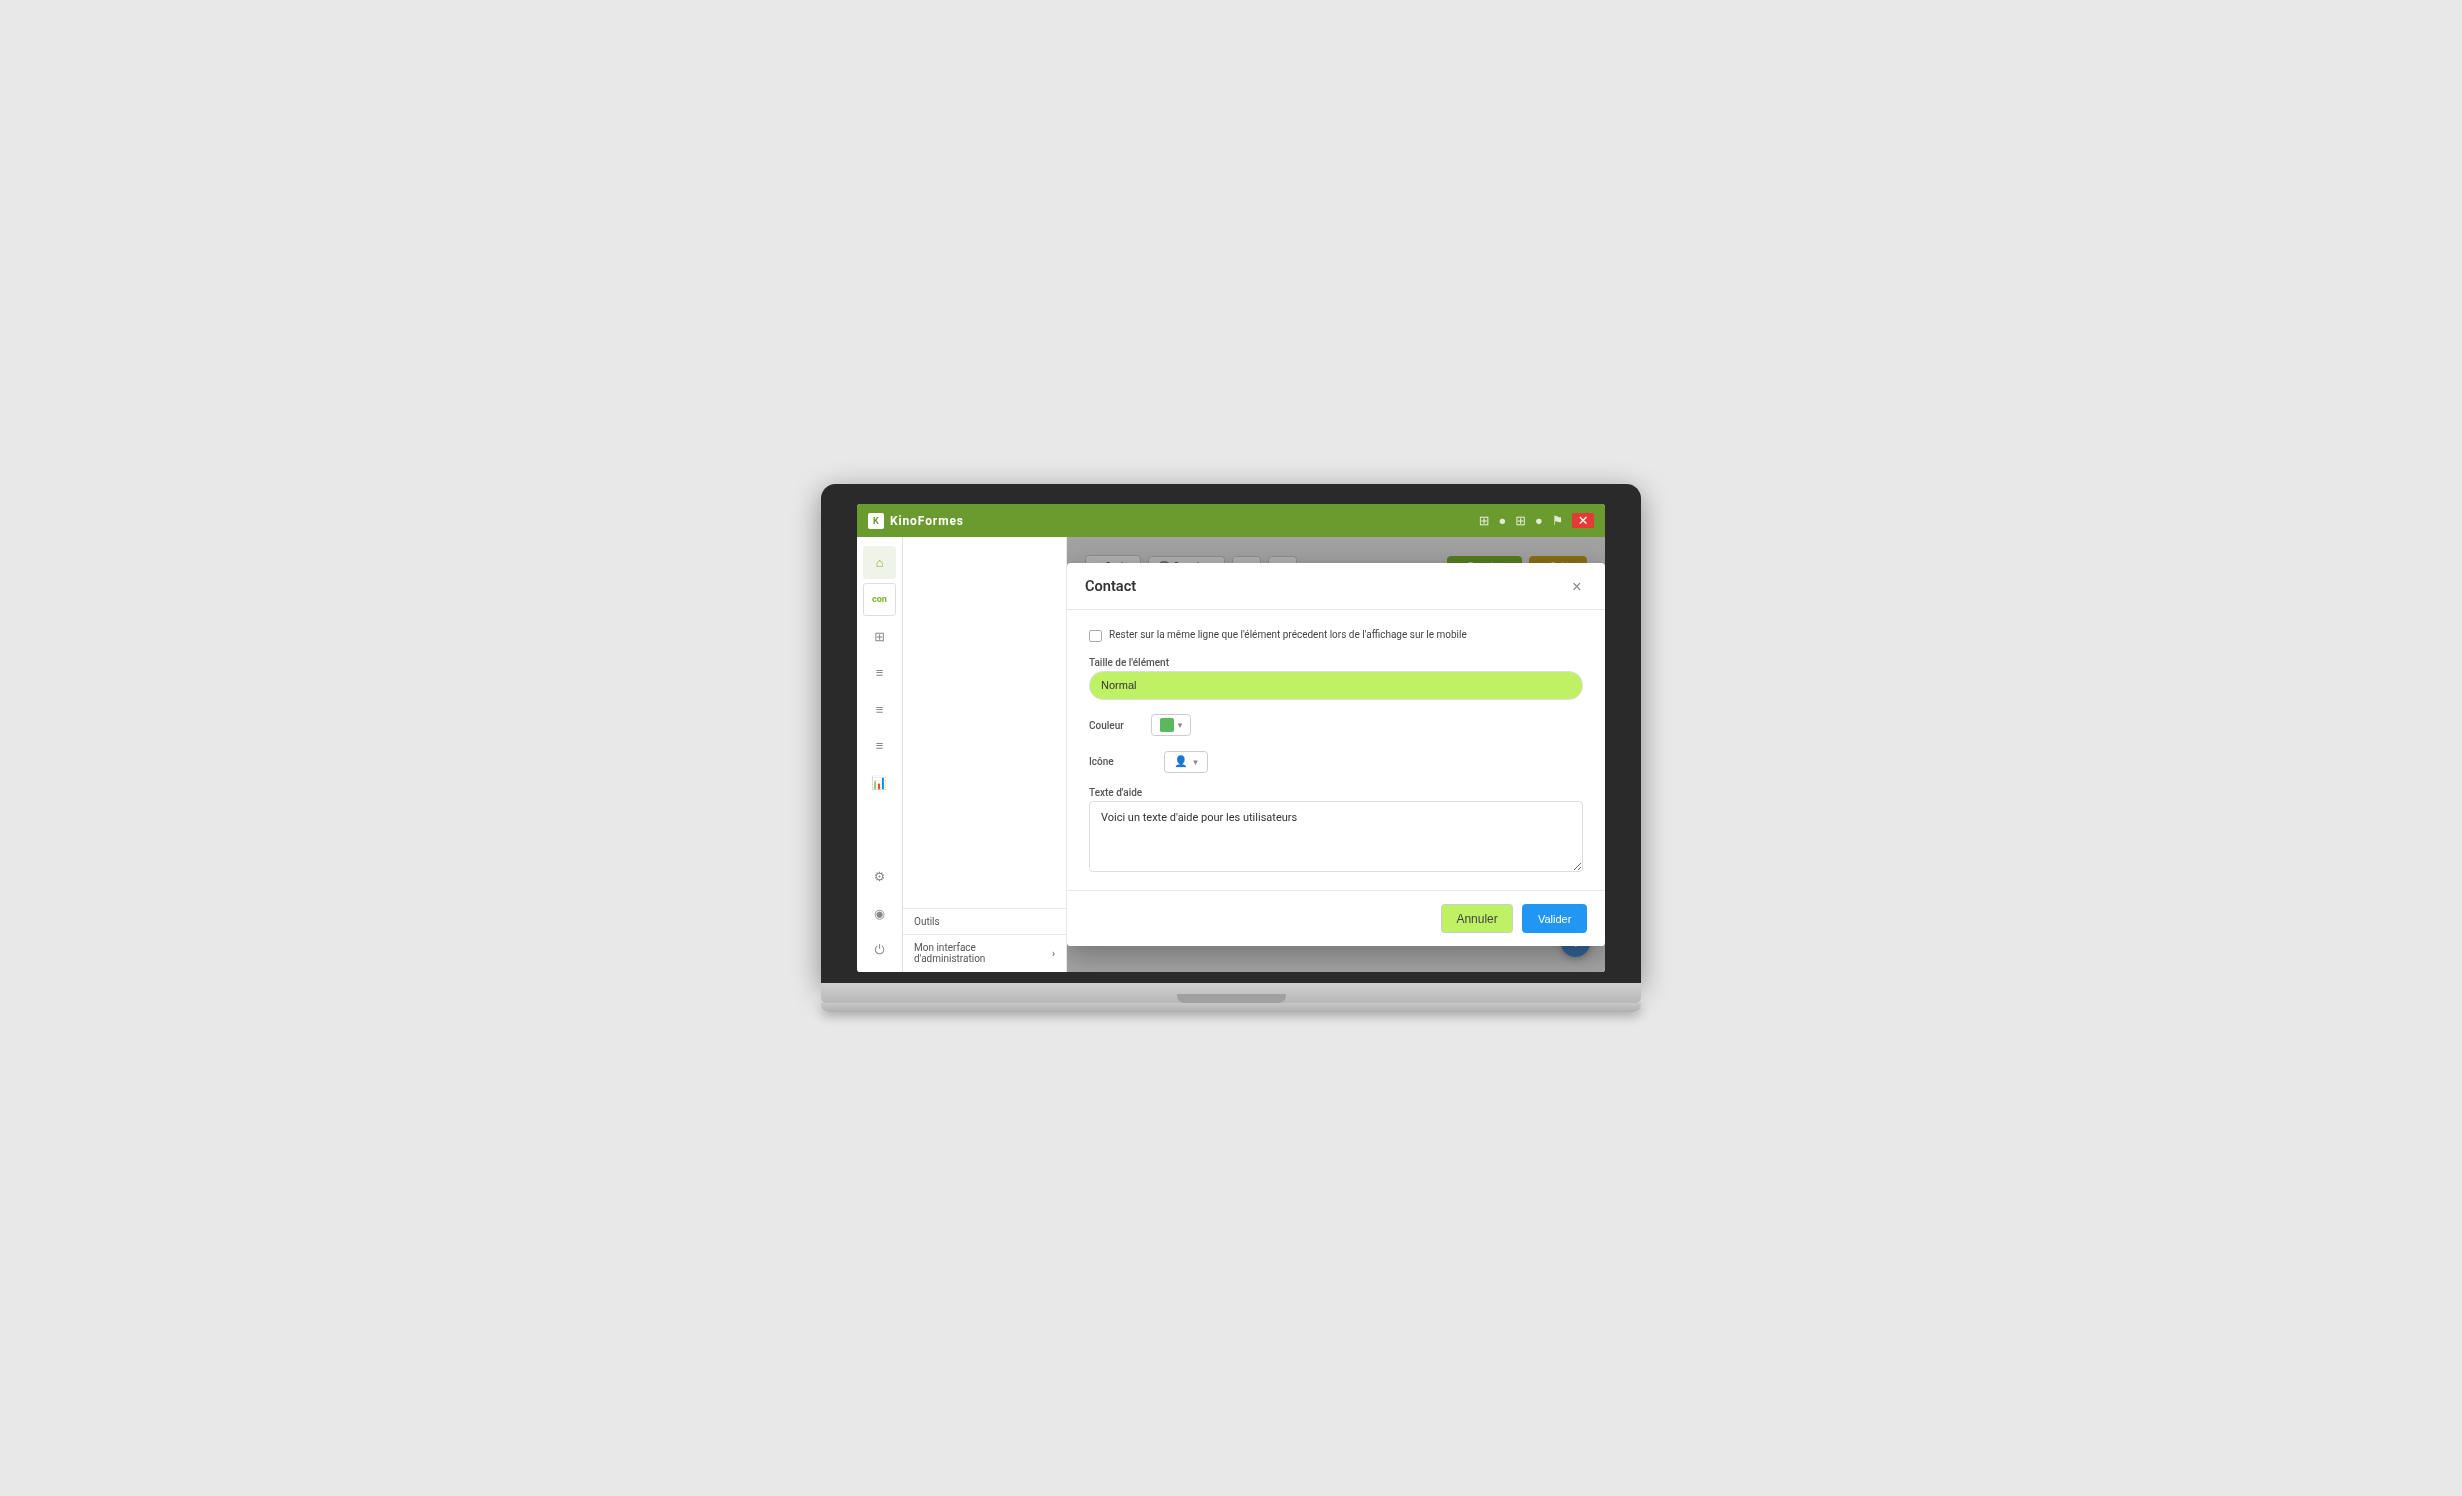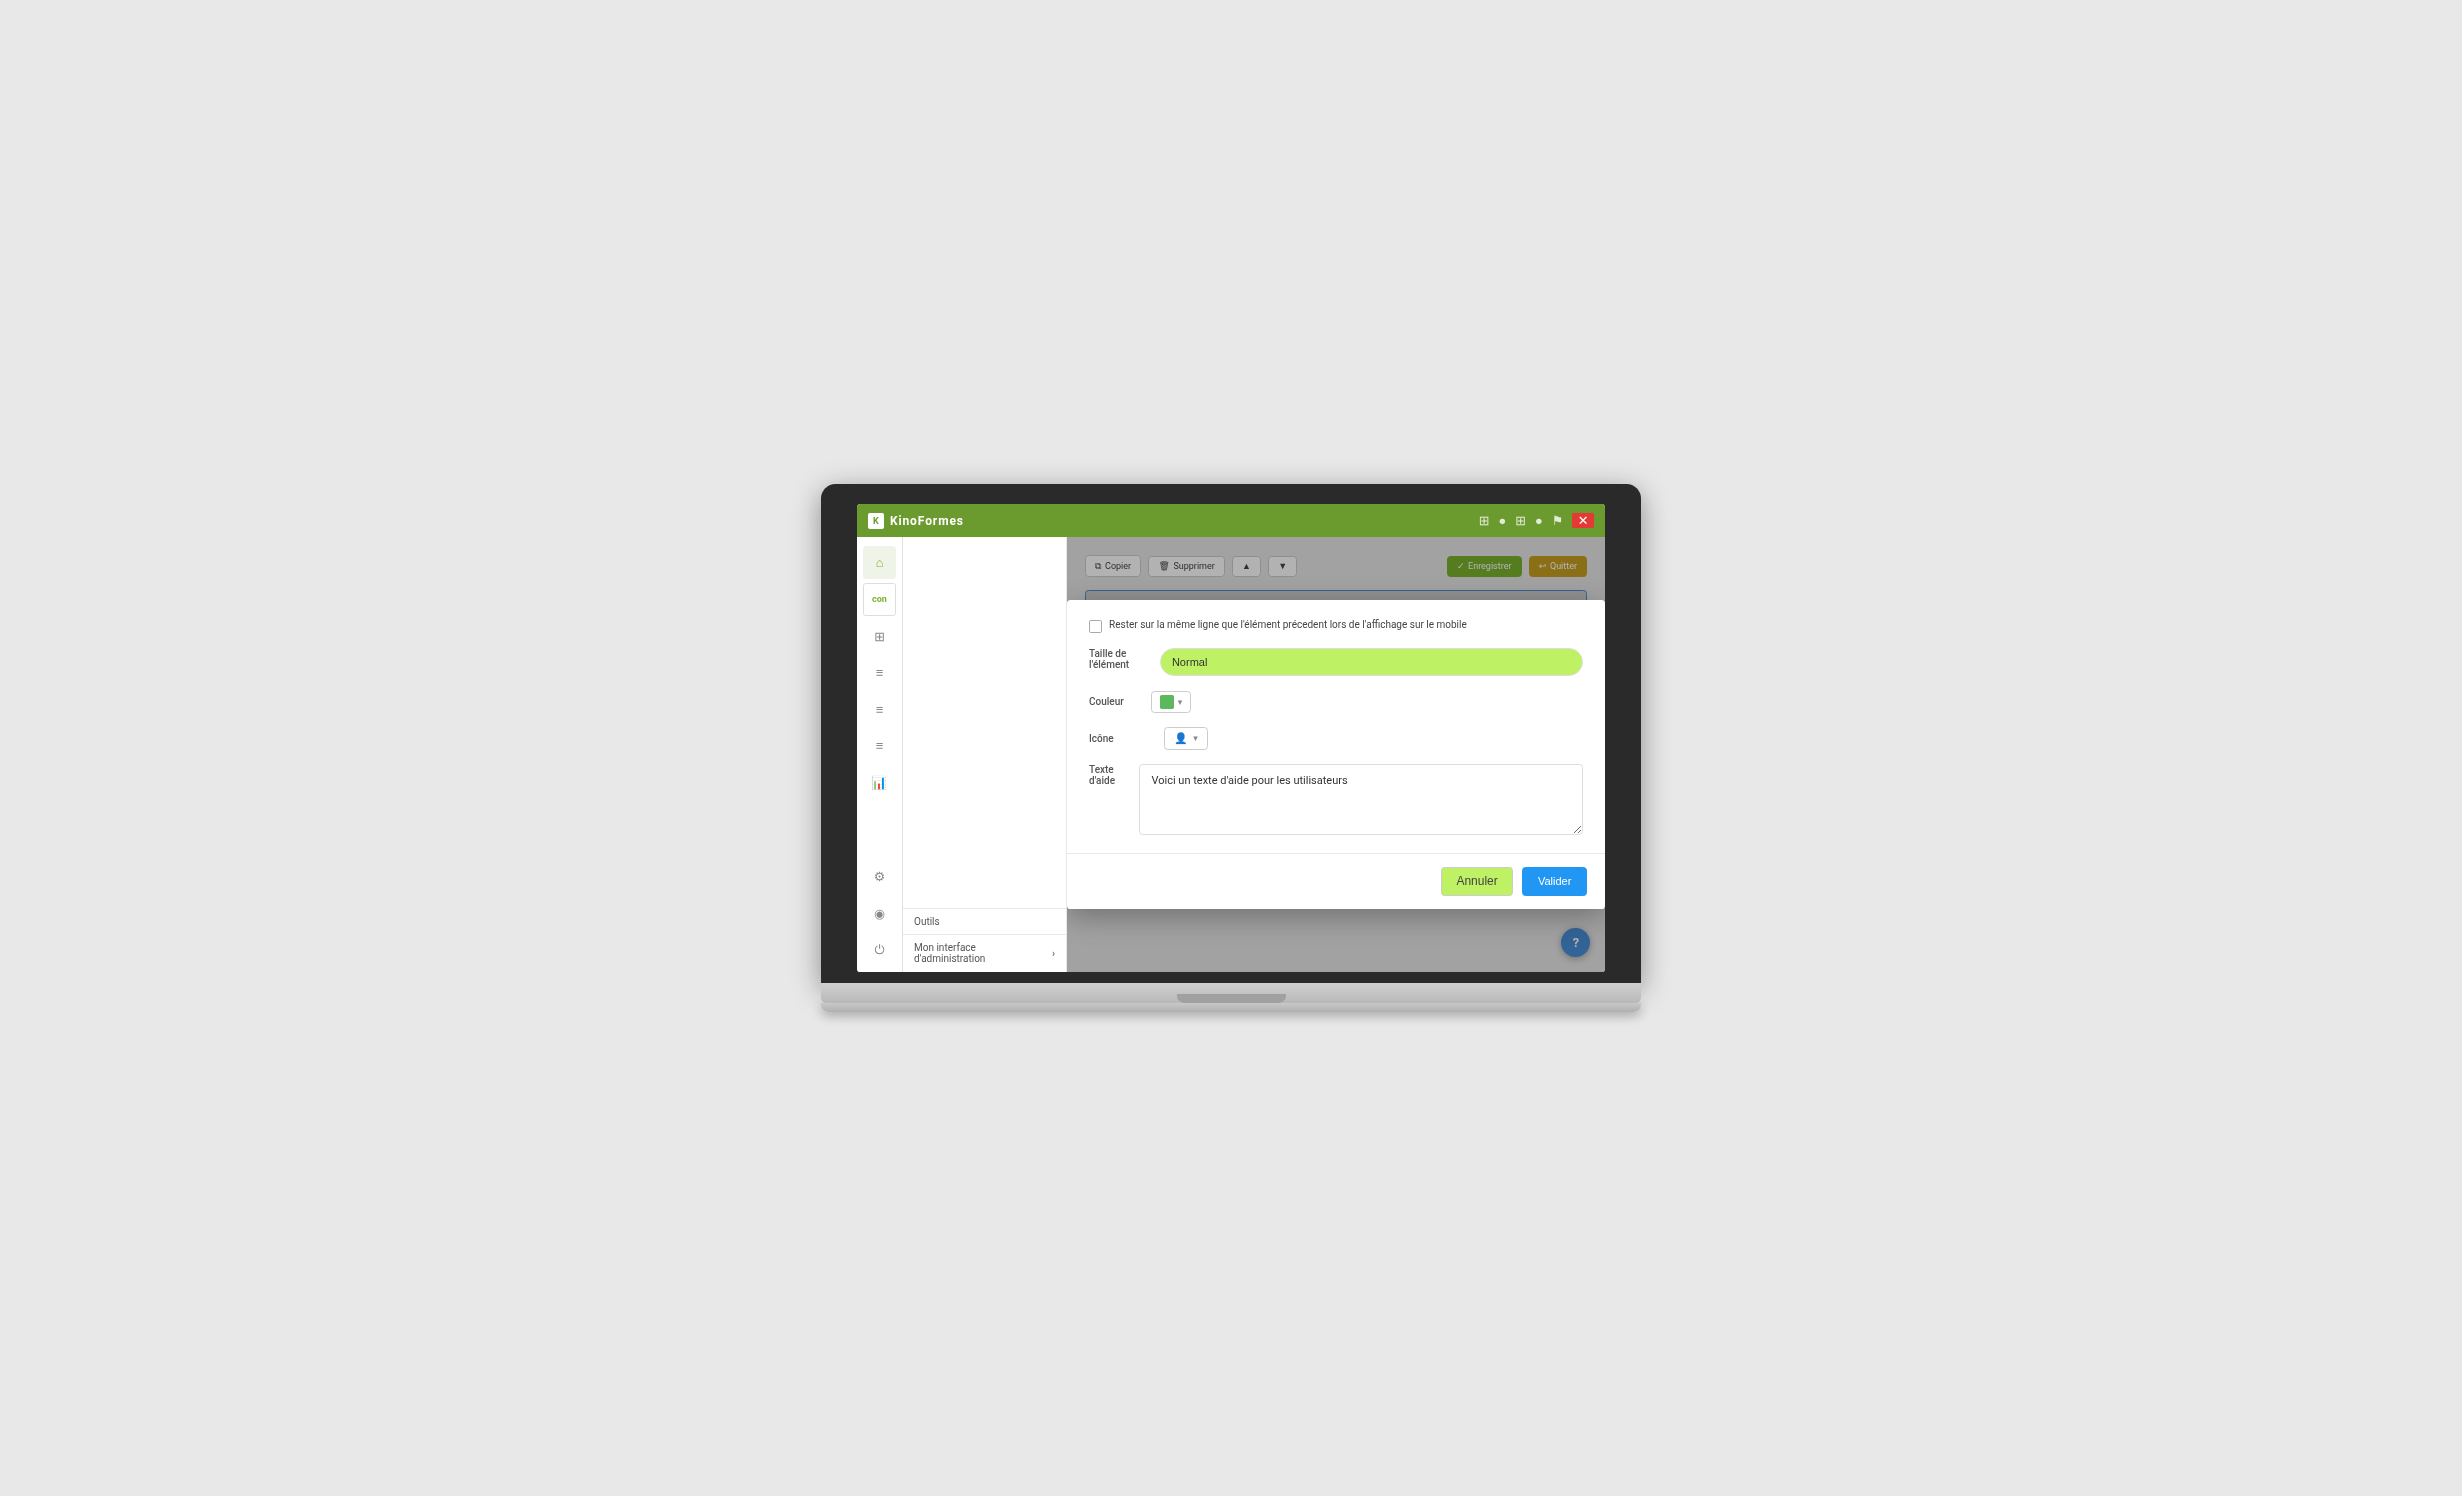--- a/index.html
+++ b/index.html
@@ -264,21 +264,21 @@
     }
     .checkbox-label {
       font-size: 10px;
       color: #444;
       line-height: 1.4;
     }
 
     
     .form-group {
       display: flex;
-      flex-direction: row;
+      flex-direction: column;
       gap: 3px;
     }
     .form-label {
       font-size: 10px;
       color: #555;
       font-weight: 500;
     }
     .form-input {
       border: 0.9px solid #ddd;
       border-radius: 14px;
@@ -548,20 +548,24 @@
               </div>
             </div>
 
             <div class="help-btn">
               <span>?</span>
             </div>
 
             <div class="modal-overlay">
               <div class="modal">
 
+                <div class="modal-header">
+                  <span class="modal-title">Contact</span>
+                  <button class="modal-close">×</button>
+                </div>
 
                 <div class="modal-body">
 
 
                   <div class="modal-content-area">
 
                     <div class="checkbox-row">
                       <div class="checkbox-box"></div>
                       <label class="checkbox-label">Rester sur la même ligne que l'élément précedent lors de l'affichage sur le mobile</label>
                     </div>

